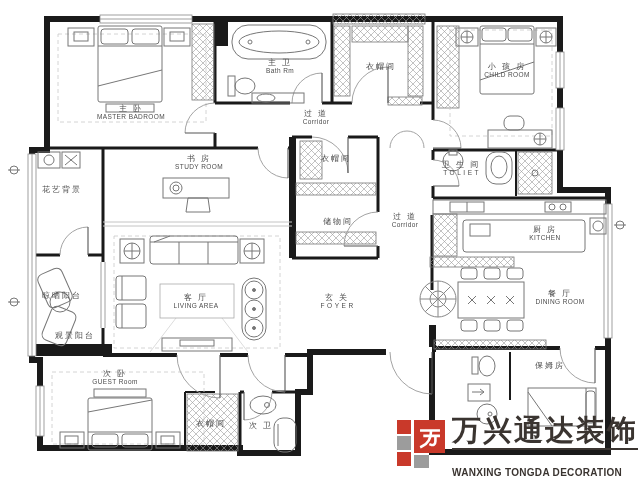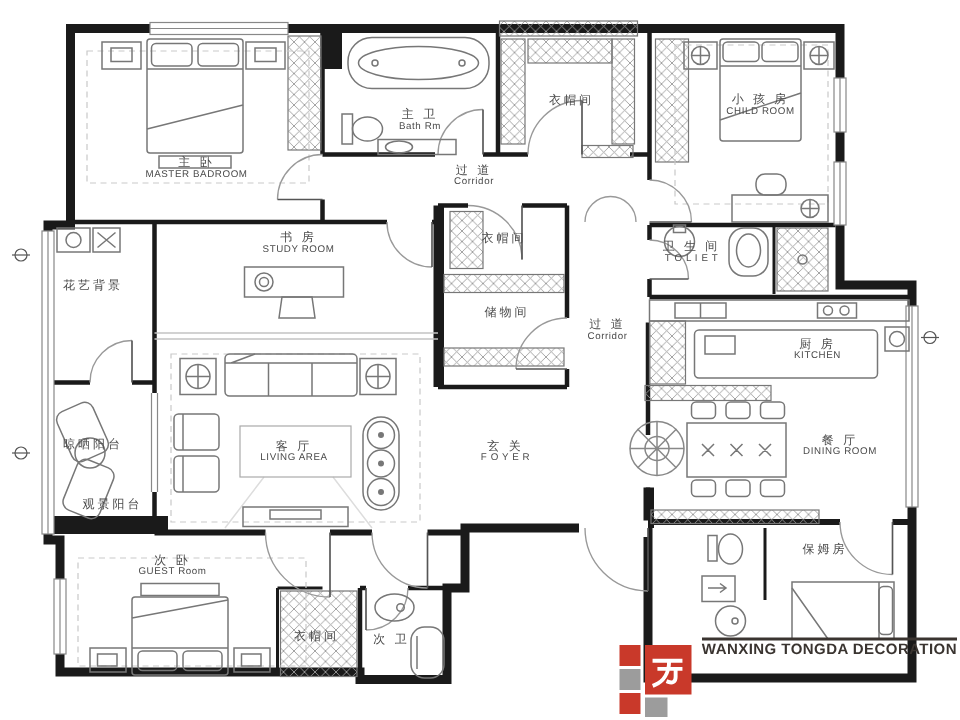--- a/index.html
+++ b/index.html
@@ -14,21 +14,21 @@
   .logo{position:absolute;right:2px;bottom:2px;display:flex;align-items:flex-start;}
   .mark{position:relative;width:50px;height:54px;flex:0 0 auto;}
   .sq{position:absolute;left:0;width:14px;height:14px;}
   .sq.red{background:var(--logo-red,#c9392a);}
   .sq.gray{background:var(--logo-gray,#9c9c9c);}
   .bigsq{position:absolute;left:17px;top:6px;width:31px;height:33px;background:var(--logo-red,#c9392a);
          display:flex;align-items:center;justify-content:center;}
   .sq2{position:absolute;left:17px;top:41px;width:15px;height:13px;background:var(--logo-gray,#9c9c9c);}
   .ltext{margin-left:5px;color:var(--logo-text,#3a3430);}
   .lzh{font-size:29px;font-weight:bold;letter-spacing:2px;line-height:33px;white-space:nowrap;}
-  .len{border-top:2.5px solid var(--logo-text,#3a3430);margin-top:1px;padding-top:1px;
+  .len{border-top:2.5px solid var(--logo-text,#3a3430);margin-top:1px;padding-top:17px;
        font-size:10px;font-weight:bold;letter-spacing:0.3px;white-space:nowrap;}
 </style>
 </head>
 <body>
 
 <div class="stage">
 
 <svg class="plan-svg" width="640" height="480" viewBox="0 0 640 480">
   <defs>
     <pattern id="xh" width="7" height="7" patternUnits="userSpaceOnUse">
@@ -320,21 +320,21 @@
         <path d="M8,302 H20"></path>
     <circle cx="620" cy="225" r="4"></circle>
         <path d="M614,225 H626"></path>
   </g>
 </svg>
 
 <div class="lbl" style="left:131px;top:112px">
   <div class="zh">主 卧</div>
       <div class="en">MASTER BADROOM</div>
     </div>
-<div class="lbl" style="left:280px;top:80px">
+<div class="lbl" style="left:280px;top:66px">
   <div class="zh">主 卫</div>
       <div class="en">Bath Rm</div>
     </div>
 <div class="lbl" style="left:381px;top:67px">
   <div class="zh">衣帽间</div>
     </div>
 <div class="lbl" style="left:507px;top:70px">
   <div class="zh">小 孩 房</div>
       <div class="en">CHILD ROOM</div>
     </div>
@@ -342,21 +342,21 @@
   <div class="zh">过 道</div>
       <div class="en">Corridor</div>
     </div>
 <div class="lbl" style="left:199px;top:162px">
   <div class="zh">书 房</div>
       <div class="en">STUDY ROOM</div>
     </div>
 <div class="lbl" style="left:336px;top:159px">
   <div class="zh">衣帽间</div>
     </div>
-<div class="lbl" style="left:338px;top:208px">
+<div class="lbl" style="left:338px;top:222px">
   <div class="zh">储物间</div>
     </div>
 <div class="lbl" style="left:405px;top:220px">
   <div class="zh">过 道</div>
       <div class="en">Corridor</div>
     </div>
 <div class="lbl" style="left:461px;top:168px">
   <div class="zh">卫 生 间</div>
       <div class="en">T O L I E T</div>
     </div>
@@ -405,17 +405,18 @@
     <span class="sq gray" style="top:22px"></span>
     <span class="sq red" style="top:38px"></span>
     <span class="bigsq">
       <svg width="26" height="28" viewBox="0 0 24 24">
         <path d="M4,6 H20 M7,11 H20 M13,6 C13,14 9,19 4,21 M17,11 V16 C17,19 15,20 12.5,19" fill="none" stroke="#ffffff" stroke-width="2.4" stroke-linecap="square"></path>
       </svg>
     </span>
     <span class="sq2"></span>
   </div>
   <div class="ltext">
+    <div class="lzh">万兴通达装饰</div>
     <div class="len">WANXING TONGDA DECORATION</div>
   </div>
 </div>
 
 </div>
 
 </body></html>

